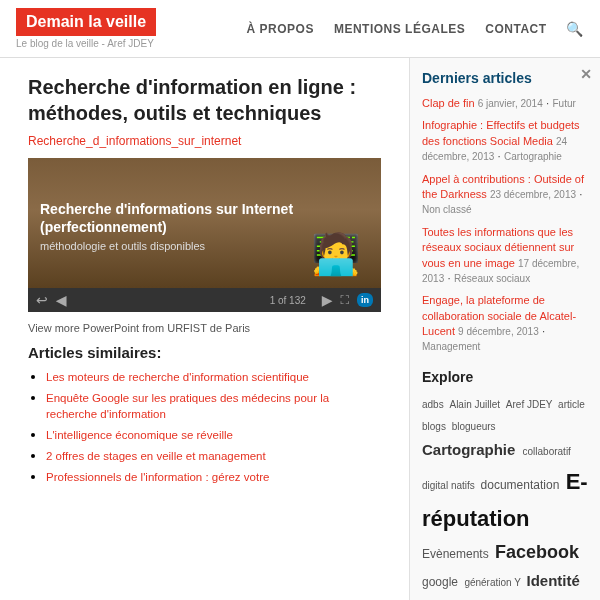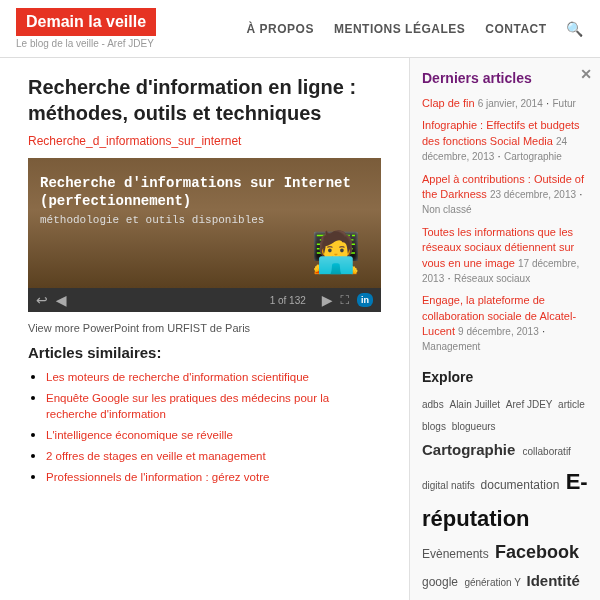--- a/index.html
+++ b/index.html
@@ -95,23 +95,23 @@
       position: relative;
       margin-bottom: 10px;
     }
     #slideshow-inner {
       background: linear-gradient(to bottom, #7a5c3a 0%, #8a6b48 40%, #5a4020 100%);
       padding: 16px 12px 10px 12px;
       min-height: 130px;
       display: flex;
       flex-direction: column;
       align-items: center;
+      justify-content: center;
       text-align: center;
       position: relative;
-      font-family: Liberation Mono, monospace;
     }
     #slide-figure {
       position: absolute;
       right: 20px;
       bottom: 10px;
       font-size: 40px;
     }
     #slide-title {
       color: #fff;
       font-size: 14px;
@@ -202,21 +202,21 @@
       right: 8px;
       font-size: 14px;
       color: #888;
       cursor: pointer;
       font-weight: bold;
     }
 
     #derniers-title {
       font-size: 14px;
       font-weight: bold;
-      color: #701a75;
+      color: #0c4a6e;
       margin-bottom: 10px;
     }
 
     .article-item {
       margin-bottom: 7px;
       font-size: 11px;
       line-height: 1.4;
       color: #444;
     }
     .article-item a {

